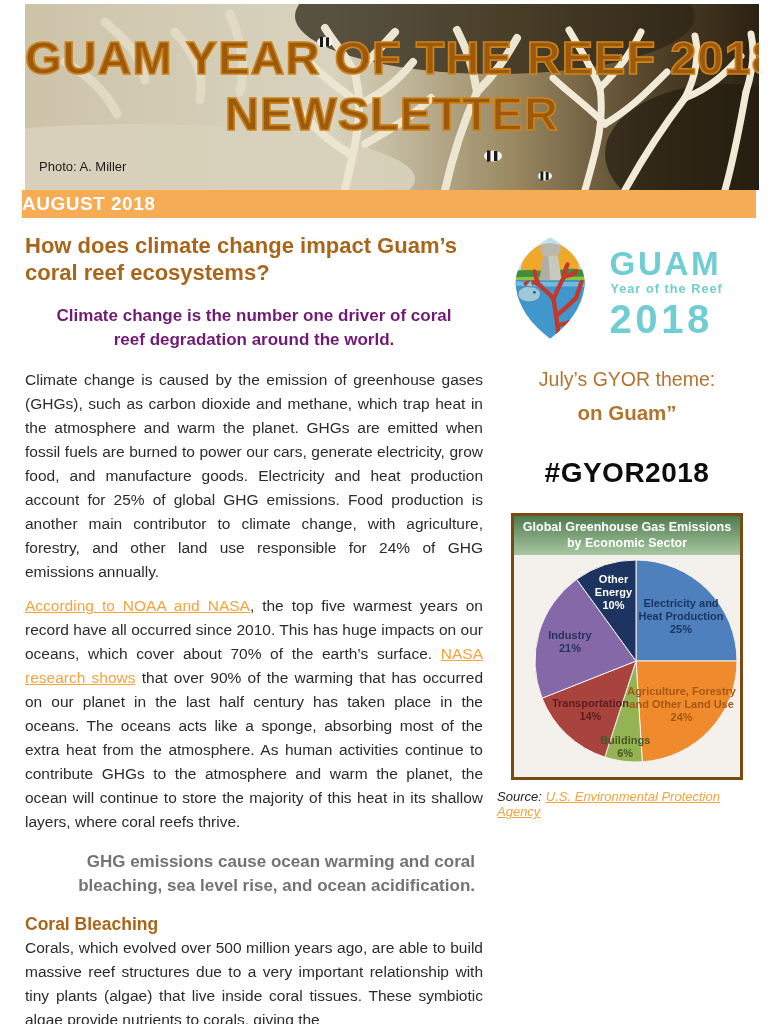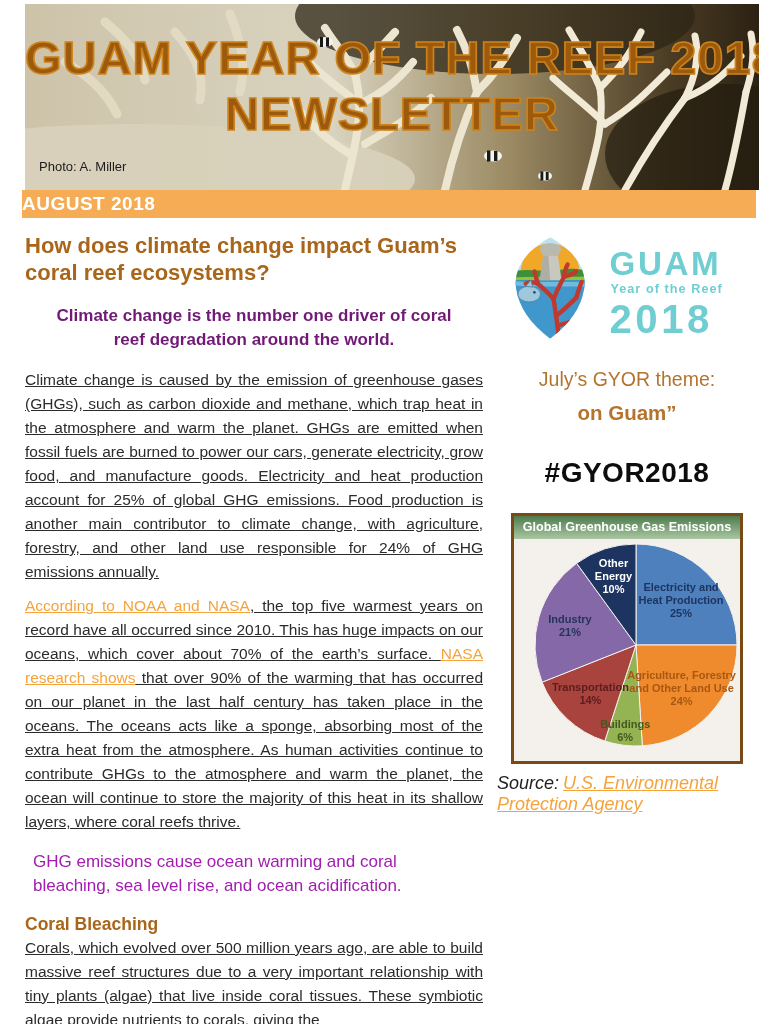--- a/index.html
+++ b/index.html
@@ -38,26 +38,26 @@
   .article-heading {
     margin:0 0 18px 0; color:var(--brown);
     font-size:22px; line-height:27px; font-weight:bold;
   }
   .lead {
     margin:0 16px 16px 16px; font-weight:bold; text-align:center;
     font-size:17px; line-height:24px; color:#701a75;
   }
   p.body {
     margin:0 0 10px 0; font-size:15.5px; line-height:24px;
-    text-align:justify; color:#2b2b2b;text-decoration:underline;
+    text-align:justify; color:#2b2b2b;
   }
   a.inline-link { color:var(--link-orange); text-decoration:underline; cursor:pointer; }
   .callout {
-    margin:16px 8px 16px 8px; font-weight:normal; text-align:left;
-    font-size:17px; line-height:24px; color:#a21caf;
+    margin:16px 8px 16px 8px; font-weight:bold; text-align:right;
+    font-size:17px; line-height:24px; color:#737373;
   }
   .section-heading {
     margin:0 0 1px 0; color:var(--brown);
     font-size:17.5px; font-weight:bold; text-align:left;
   }
 
   
   .logo-wrap { width:262px; height:112px; margin:0 auto; }
   .logo-wrap svg { display:block; width:100%; height:100%; }
   .logo-wrap text { font-family:"Liberation Sans", sans-serif; font-weight:bold; fill:var(--teal); }
@@ -71,21 +71,21 @@
     width:232px; margin:24px auto 3px auto;
     border:3px solid var(--chart-border); background:var(--chart-bg);
   }
   .chart-title {
     background:linear-gradient(to bottom, #4f7b4e, #a9c7a2);
     color:#ffffff; font-weight:bold; font-size:12.5px; line-height:16px; padding:3px 0 4px 0;
   }
   #pie-svg { display:block; margin:0 auto; }
   #pie-svg text { font-family:"Liberation Sans", sans-serif; font-weight:bold; font-size:11px; }
 
-  .source-line { margin:9px 0 12px 2px; text-align:left; font-style:italic; font-size:18px; color:#222222; }
+  .source-line { margin:9px 0 12px 2px; text-align:left; font-style:italic; font-size:13px; color:#222222; }
   .source-line span { margin-right:4px; }
   .source-line a { color:var(--link-orange); text-decoration:underline; cursor:pointer; }
 </style>
 </head>
 <body>
 
 <div class="page">
 
   <div class="hero">
     <svg viewBox="0 0 734 186" preserveAspectRatio="none">
@@ -217,20 +217,21 @@
 
       <div class="theme-label">July’s GYOR theme:</div>
       <div class="theme-title">
         <div>on Guam”</div>
       </div>
       <div class="hashtag">#GYOR2018</div>
 
       <div class="chart-box">
         <div class="chart-title">
           <div>Global Greenhouse Gas Emissions</div>
+          <div>by Economic Sector</div>
         </div>
         <svg id="pie-svg" width="244" height="222" viewBox="0 0 244 222">
             <path d="M122,106 L122.00,5.00 A101,101 0 0 1 223.00,106.00 Z" fill="#4d80bc" stroke="#f4f1ec" stroke-width="1"></path>
             <path d="M122,106 L223.00,106.00 A101,101 0 0 1 128.34,206.80 Z" fill="#ef8b2d" stroke="#f4f1ec" stroke-width="1"></path>
             <path d="M122,106 L128.34,206.80 A101,101 0 0 1 90.79,202.06 Z" fill="#94b353" stroke="#f4f1ec" stroke-width="1"></path>
             <path d="M122,106 L90.79,202.06 A101,101 0 0 1 28.09,143.18 Z" fill="#a8433e" stroke="#f4f1ec" stroke-width="1"></path>
             <path d="M122,106 L28.09,143.18 A101,101 0 0 1 62.63,24.29 Z" fill="#8468a8" stroke="#f4f1ec" stroke-width="1"></path>
             <path d="M122,106 L62.63,24.29 A101,101 0 0 1 122.00,5.00 Z" fill="#1e3460" stroke="#f4f1ec" stroke-width="1"></path>
             <text x="167.0" y="52.0" text-anchor="middle" fill="#1d3461">Electricity and</text>
             <text x="167.0" y="65.0" text-anchor="middle" fill="#1d3461">Heat Production</text>

